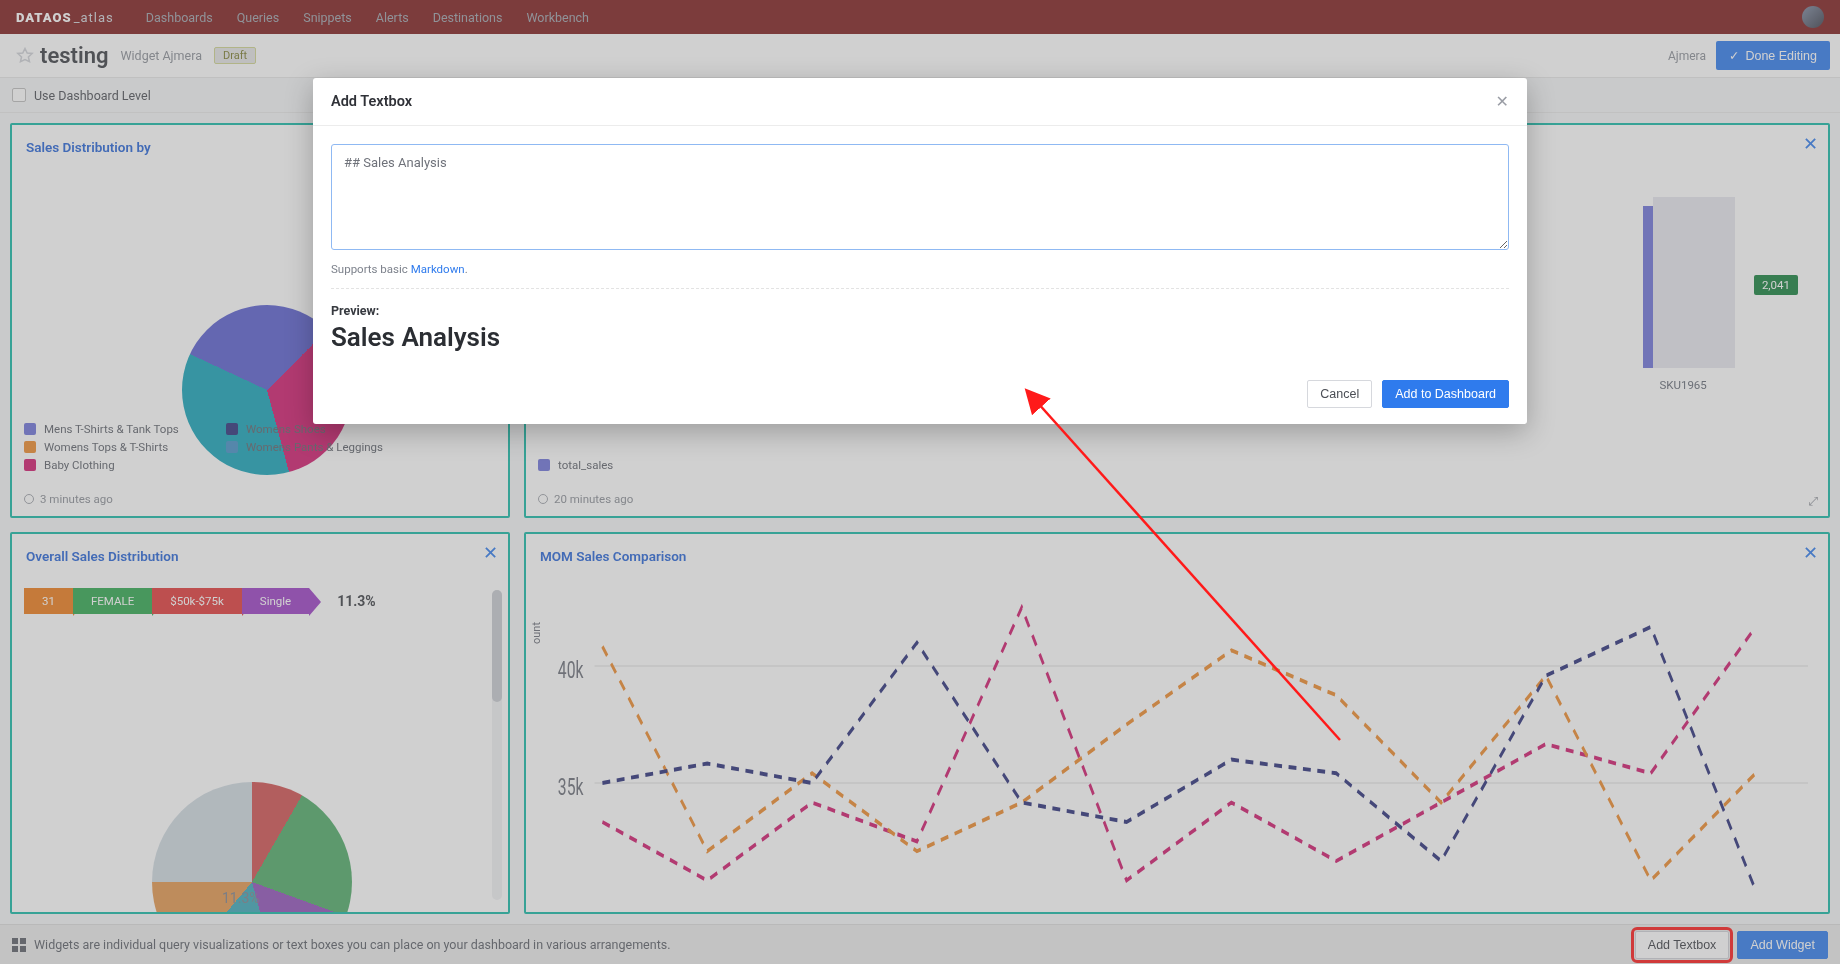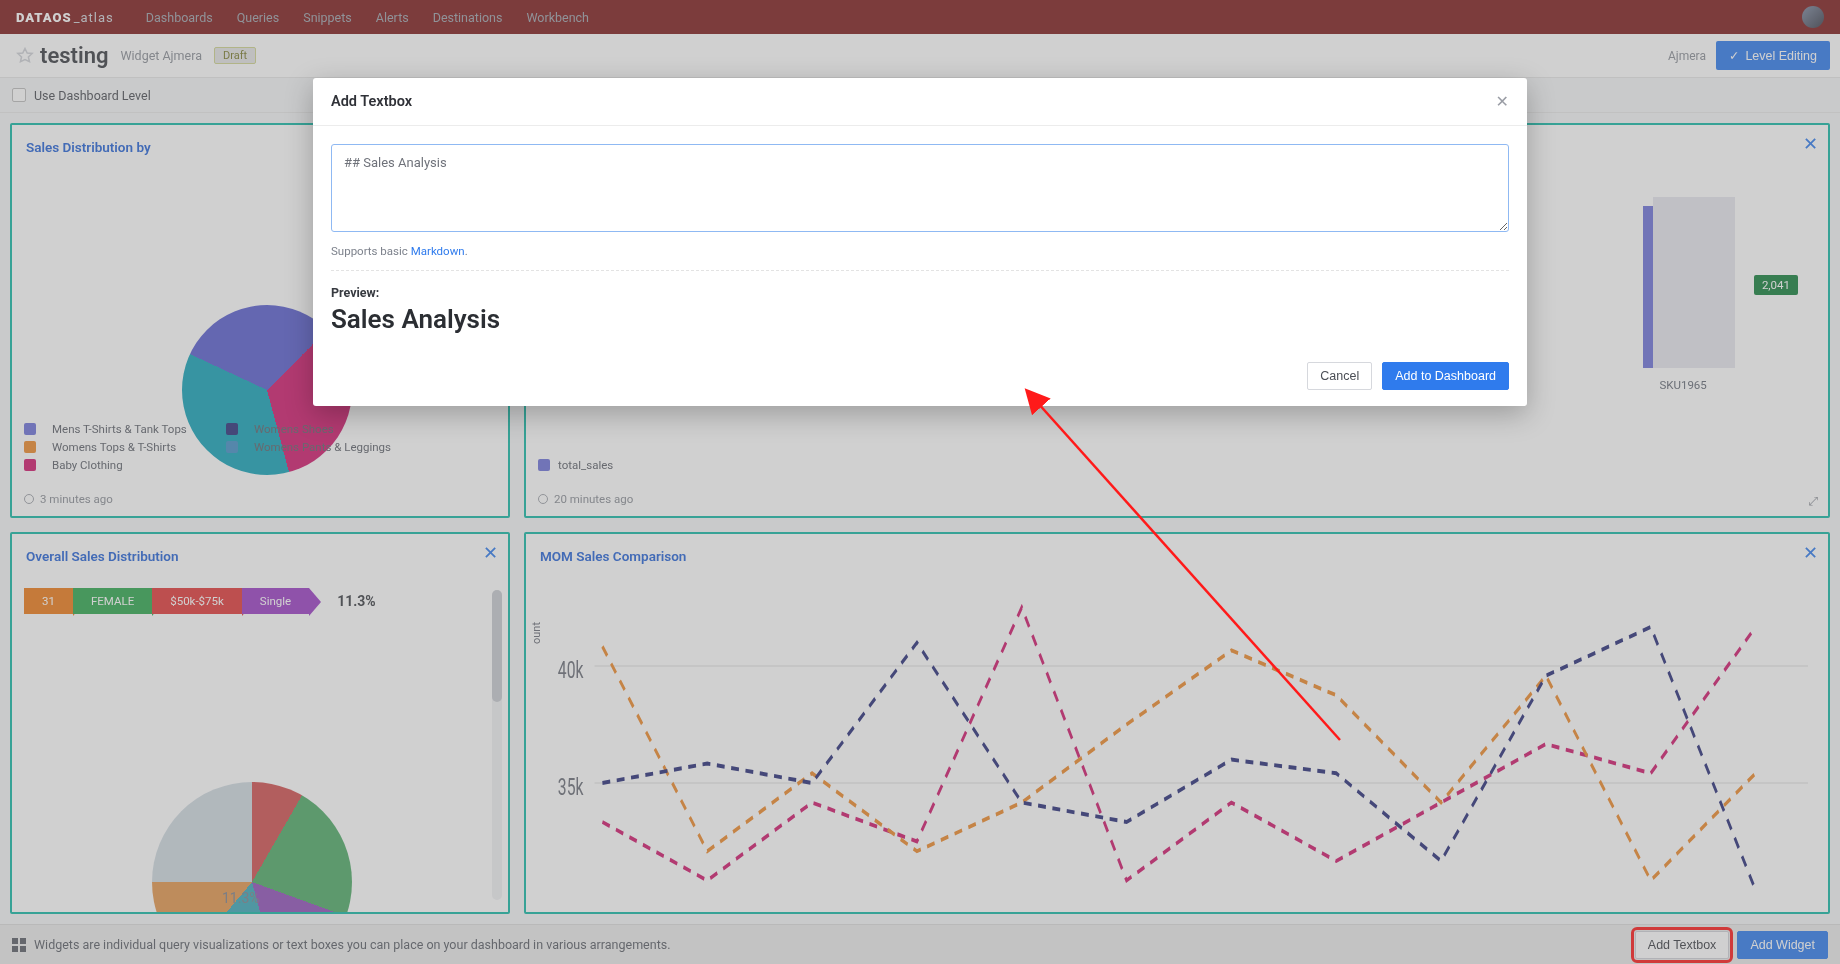--- a/index.html
+++ b/index.html
@@ -37,21 +37,21 @@
   .grid { display: grid; grid-template-columns: 500px 1fr; grid-template-rows: 395px 1fr; gap: 14px; height: 100%; }
   .widget { background: #fff; border: 2px solid #14b8a6; border-radius: 2px; position: relative; overflow:hidden; }
   .widget .w-title { color: #2664d8; font-size: 13.5px; font-weight: 600; padding: 14px 14px 6px; }
   .close-x { position: absolute; top: 8px; right: 10px; color: #2f7bed; font-size: 18px; cursor:pointer; }
   .ts { position: absolute; left: 12px; bottom: 10px; color: #8b8f97; font-size: 11.5px; display:flex; align-items:center; gap:6px; }
   .ts .clock { width:10px;height:10px;border-radius:50%;border:1.5px solid #9fa3aa; position:relative; }
 
   
   .legend { position:absolute; left:12px; bottom:40px; font-size: 11.5px; color:#5e626b; }
   .legend .row { display:flex; gap: 22px; margin: 4px 0; }
-  .legend .item { display:flex; align-items:center; gap:16px; width: 180px; }
+  .legend .item { display:flex; align-items:center; gap:8px; width: 180px; }
   .legend .sw { width: 12px; height: 12px; border-radius: 2px; }
   .pie { position:absolute; left: 170px; top: 180px; width: 170px; height: 170px; border-radius:50%; background: conic-gradient(#d11a6e 0 120deg, #15a3b8 120deg 250deg, #5a5fd0 250deg 360deg); transform: rotate(45deg); }
 
   
   .barchart { position:absolute; left: 40px; right: 20px; top: 180px; bottom: 120px; }
   .bars { position:absolute; left:0; right:0; bottom:28px; height: 180px; display:flex; justify-content:space-around; align-items:flex-end; }
   .bar-wrap { width: 110px; display:flex; justify-content:center; align-items:flex-end; height:100%; position:relative; }
   .bar { width: 82px; background:#6e72d9; }
   .bar.shadow { position:absolute; right: 4px; background:#e7e7ef; z-index:0; }
   .xlab { position:absolute; bottom:4px; left:0; right:0; display:flex; justify-content:space-around; font-size:11.5px; color:#646a76; }
@@ -93,21 +93,21 @@
 
   
   .mask { position:absolute; inset:0; background:rgba(120,120,120,0.35); }
 
   
   .modal { position:absolute; top:78px; left:50%; transform:translateX(-50%); width:79%; max-width:1214px; background:#fff; border-radius:3px; box-shadow:0 8px 28px rgba(0,0,0,.25); padding: 0; }
   .modal-head { display:flex; align-items:center; justify-content:space-between; padding:14px 18px; border-bottom:1px solid #ececec; }
   .modal-title { font-size:14.5px; font-weight:600; color:#303238; }
   .modal-x { color:#9a9da5; font-size:16px; cursor:pointer; }
   .modal-body { padding: 18px; }
-  .ta { width:100%; height:88px; border:1px solid #8fb9f3; border-radius:3px; padding:10px 12px; font-size:13px; color:#6f727a; resize:both; font-family:inherit; }
+  .ta { width:100%; height:106px; border:1px solid #8fb9f3; border-radius:3px; padding:10px 12px; font-size:13px; color:#6f727a; resize:both; font-family:inherit; }
   .helper { margin-top:8px; font-size:11.5px; color:#7d828c; }
   .helper a { color:#2f7bed; text-decoration:none; }
   .divider { height:1px; border-bottom:1px dashed #e3e3e3; margin:12px 0 14px; }
   .preview-label { font-size:12.5px; font-weight:700; color:#373a40; }
   .preview-h2 { font-size:26px; font-weight:600; color:#2b2e33; margin-top:4px; }
   .modal-foot { display:flex; justify-content:flex-end; gap:10px; padding: 10px 18px 16px; }
   .btn-white { background:#fff; border:1px solid #d6d8dd; color:#4b4e55; }
   .btn-blue { background:#2f7bed; color:#fff; border-color:#2f7bed; }
 
   
@@ -137,21 +137,21 @@
   <span class="star">
     <svg viewBox="0 0 24 24" fill="none" stroke="#cfd2d7" stroke-width="2">
         <path d="M12 2l2.9 6 6.6.6-5 4.6 1.5 6.5L12 16.9 5.9 19.7l1.5-6.5-5-4.6L9 8z"></path>
       </svg>
   </span>
   <span class="page-title">testing</span>
   <span class="subtitle">Widget Ajmera</span>
   <span class="badge-draft">Draft</span>
   <div class="header-right">
     <span class="saved">Ajmera</span>
-    <button class="btn btn-primary"><span class="check">✓</span><span>Level Editing</span></button>
+    <button class="btn btn-primary"><span class="check">✓</span><span>Done Editing</span></button>
   </div>
 </div>
 
 <div class="filterbar">
   <span class="chk"></span>
   <span class="filter-label">Use Dashboard Level</span>
 </div>
 
 <div class="canvas">
   <div class="grid">

